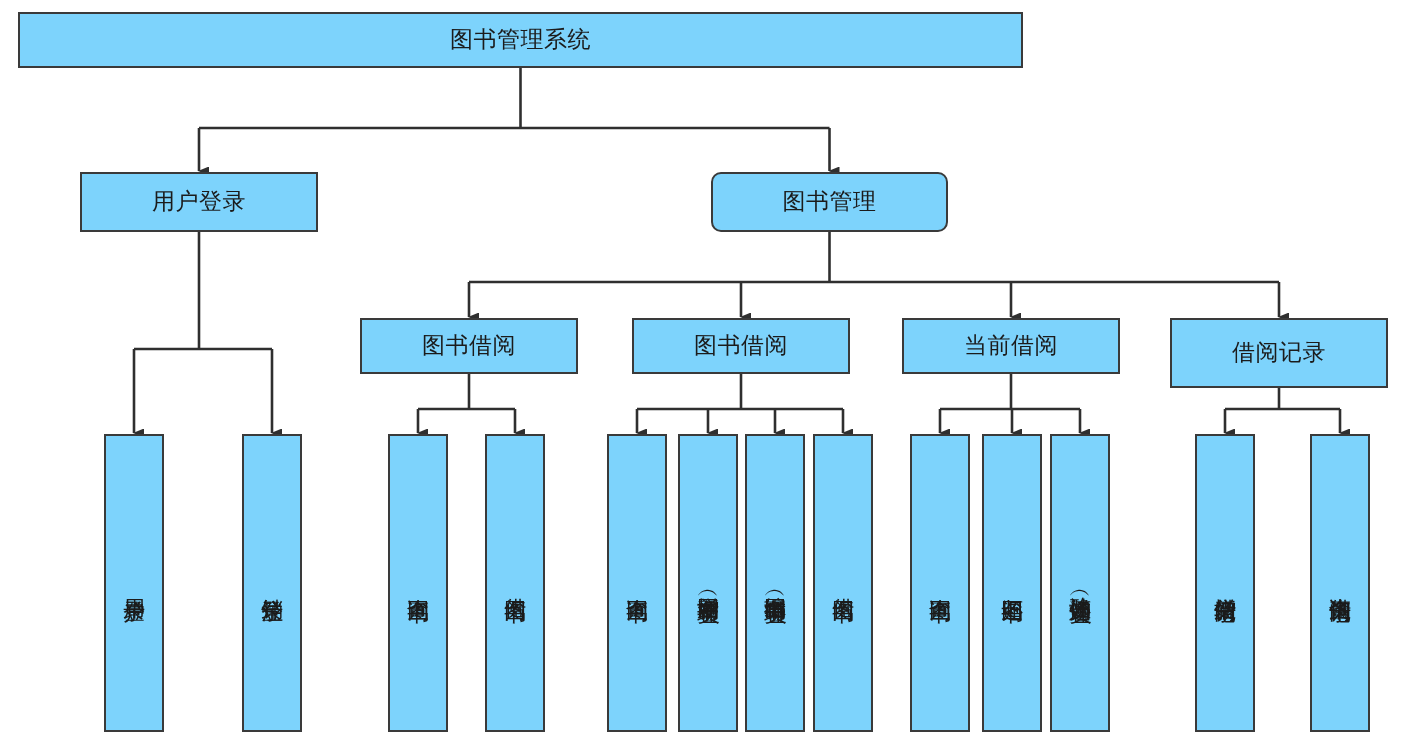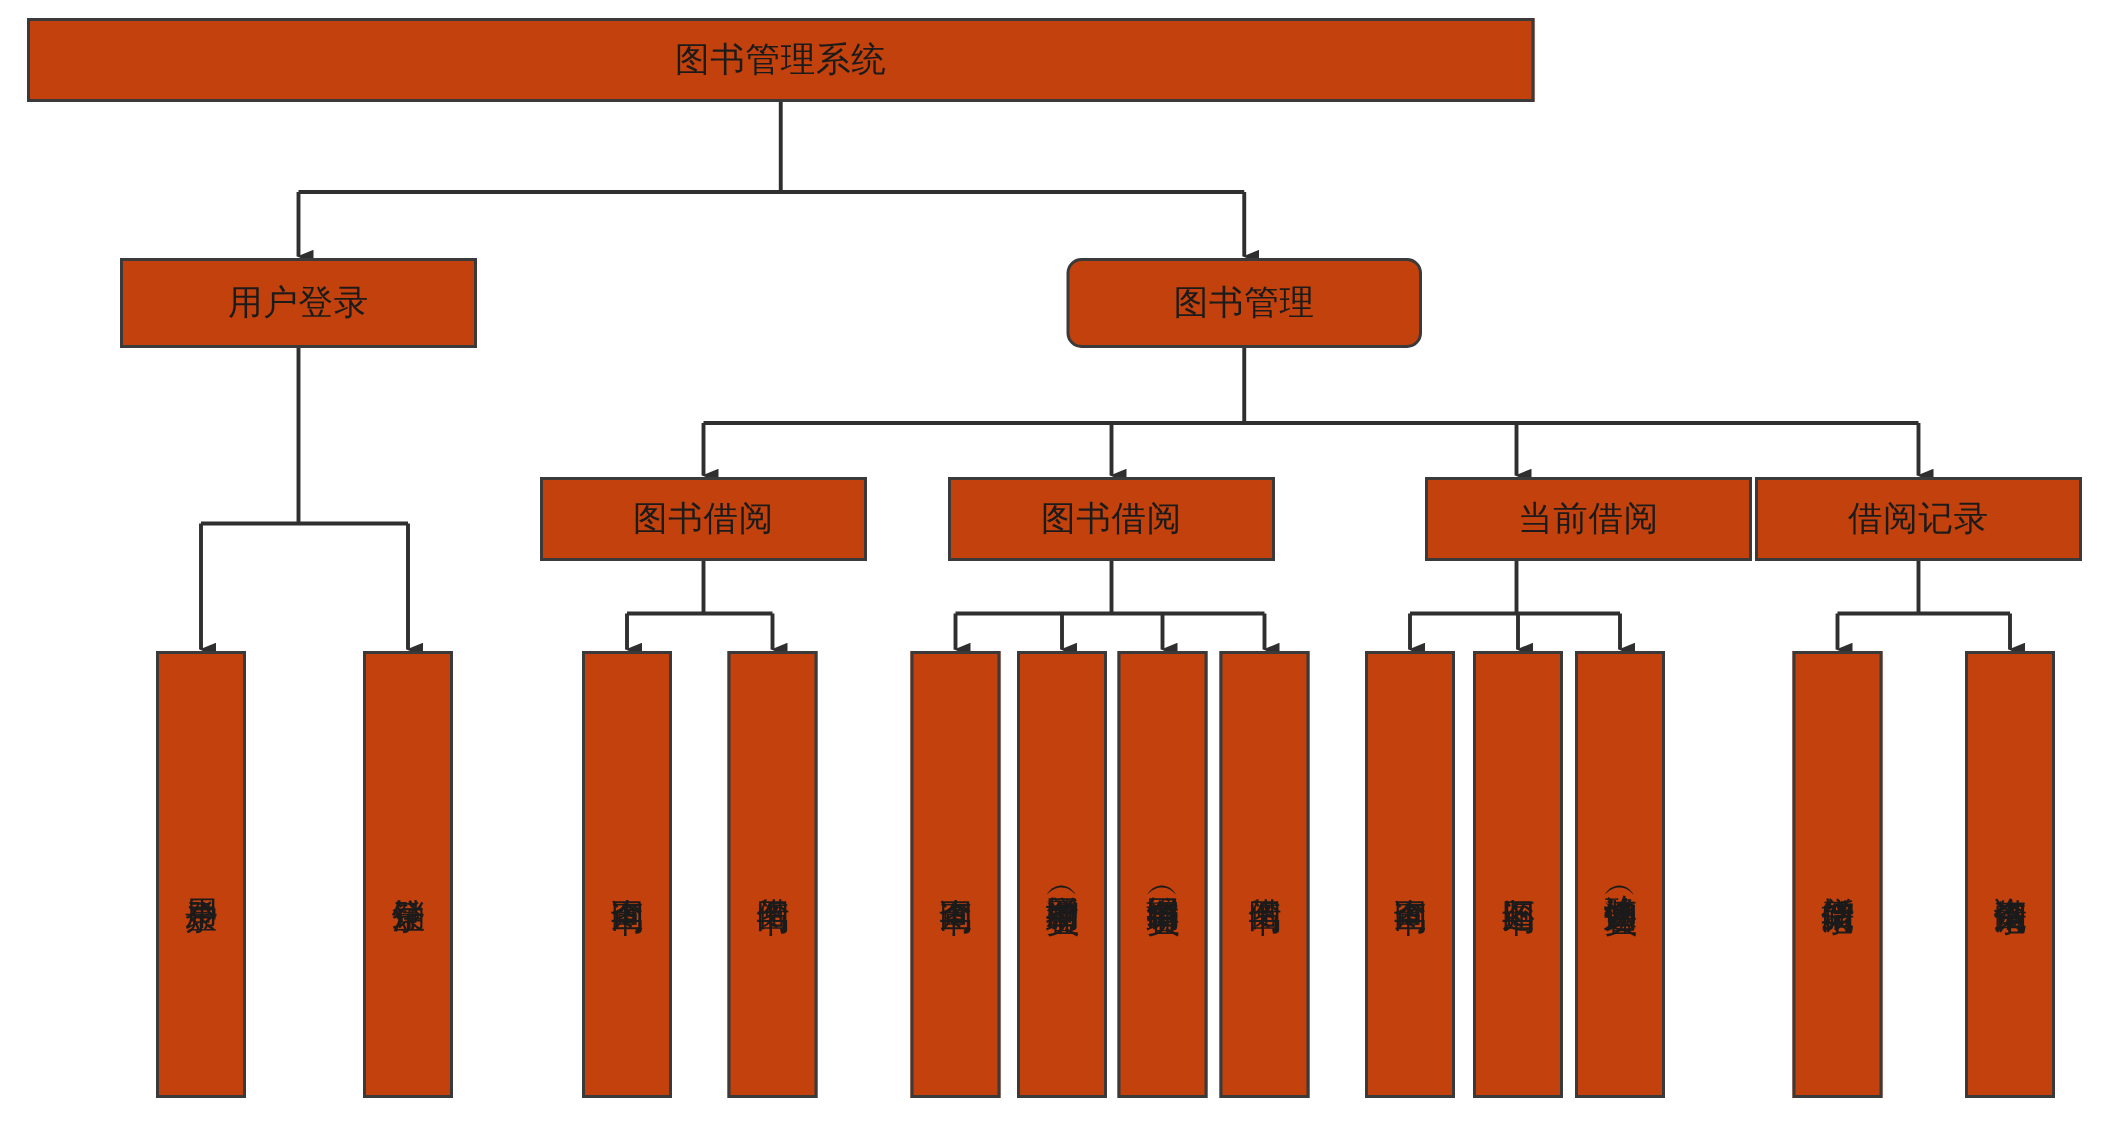--- a/index.html
+++ b/index.html
@@ -21,21 +21,21 @@
     position: absolute;
     left: 0;
     top: 0;
     width: 1405px;
     height: 747px;
     pointer-events: none;
   }
   .node {
     position: absolute;
     box-sizing: border-box;
-    background: #c2410c;
+    background: #7dd3fc;
     border: 2.2px solid #3a3a3a;
     display: flex;
     align-items: center;
     justify-content: center;
     color: #1b1b1b;
   }
   .node-label {
     font-size: 23px;
     line-height: 1.18;
     letter-spacing: 0.5px;
@@ -121,24 +121,24 @@
       </div>
       <div class="node" style="left: 711px; top: 172px; width: 237px; height: 60px; border-radius: 10px;">
         <span class="node-label">图书管理</span>
       </div>
       <div class="node" style="left: 360px; top: 318px; width: 218px; height: 56px;">
         <span class="node-label">图书借阅</span>
       </div>
       <div class="node" style="left: 632px; top: 318px; width: 218px; height: 56px;">
         <span class="node-label">图书借阅</span>
       </div>
-      <div class="node" style="left: 902px; top: 318px; width: 218px; height: 56px; margin-left: 48px;">
+      <div class="node" style="left: 902px; top: 318px; width: 218px; height: 56px;">
         <span class="node-label">当前借阅</span>
       </div>
-      <div class="node" style="left: 1170px; top: 318px; width: 218px; height: 56px;">
+      <div class="node" style="left: 1170px; top: 318px; width: 218px; height: 70px;">
         <span class="node-label">借阅记录</span>
       </div>
       <div class="node leaf" style="left: 104px; top: 434px; width: 60px; height: 298px;">
         <span class="node-label">用户登录</span>
       </div>
       <div class="node leaf" style="left: 242px; top: 434px; width: 60px; height: 298px;">
         <span class="node-label">注销登录</span>
       </div>
       <div class="node leaf" style="left: 388px; top: 434px; width: 60px; height: 298px;">
         <span class="node-label">查询图书</span>

